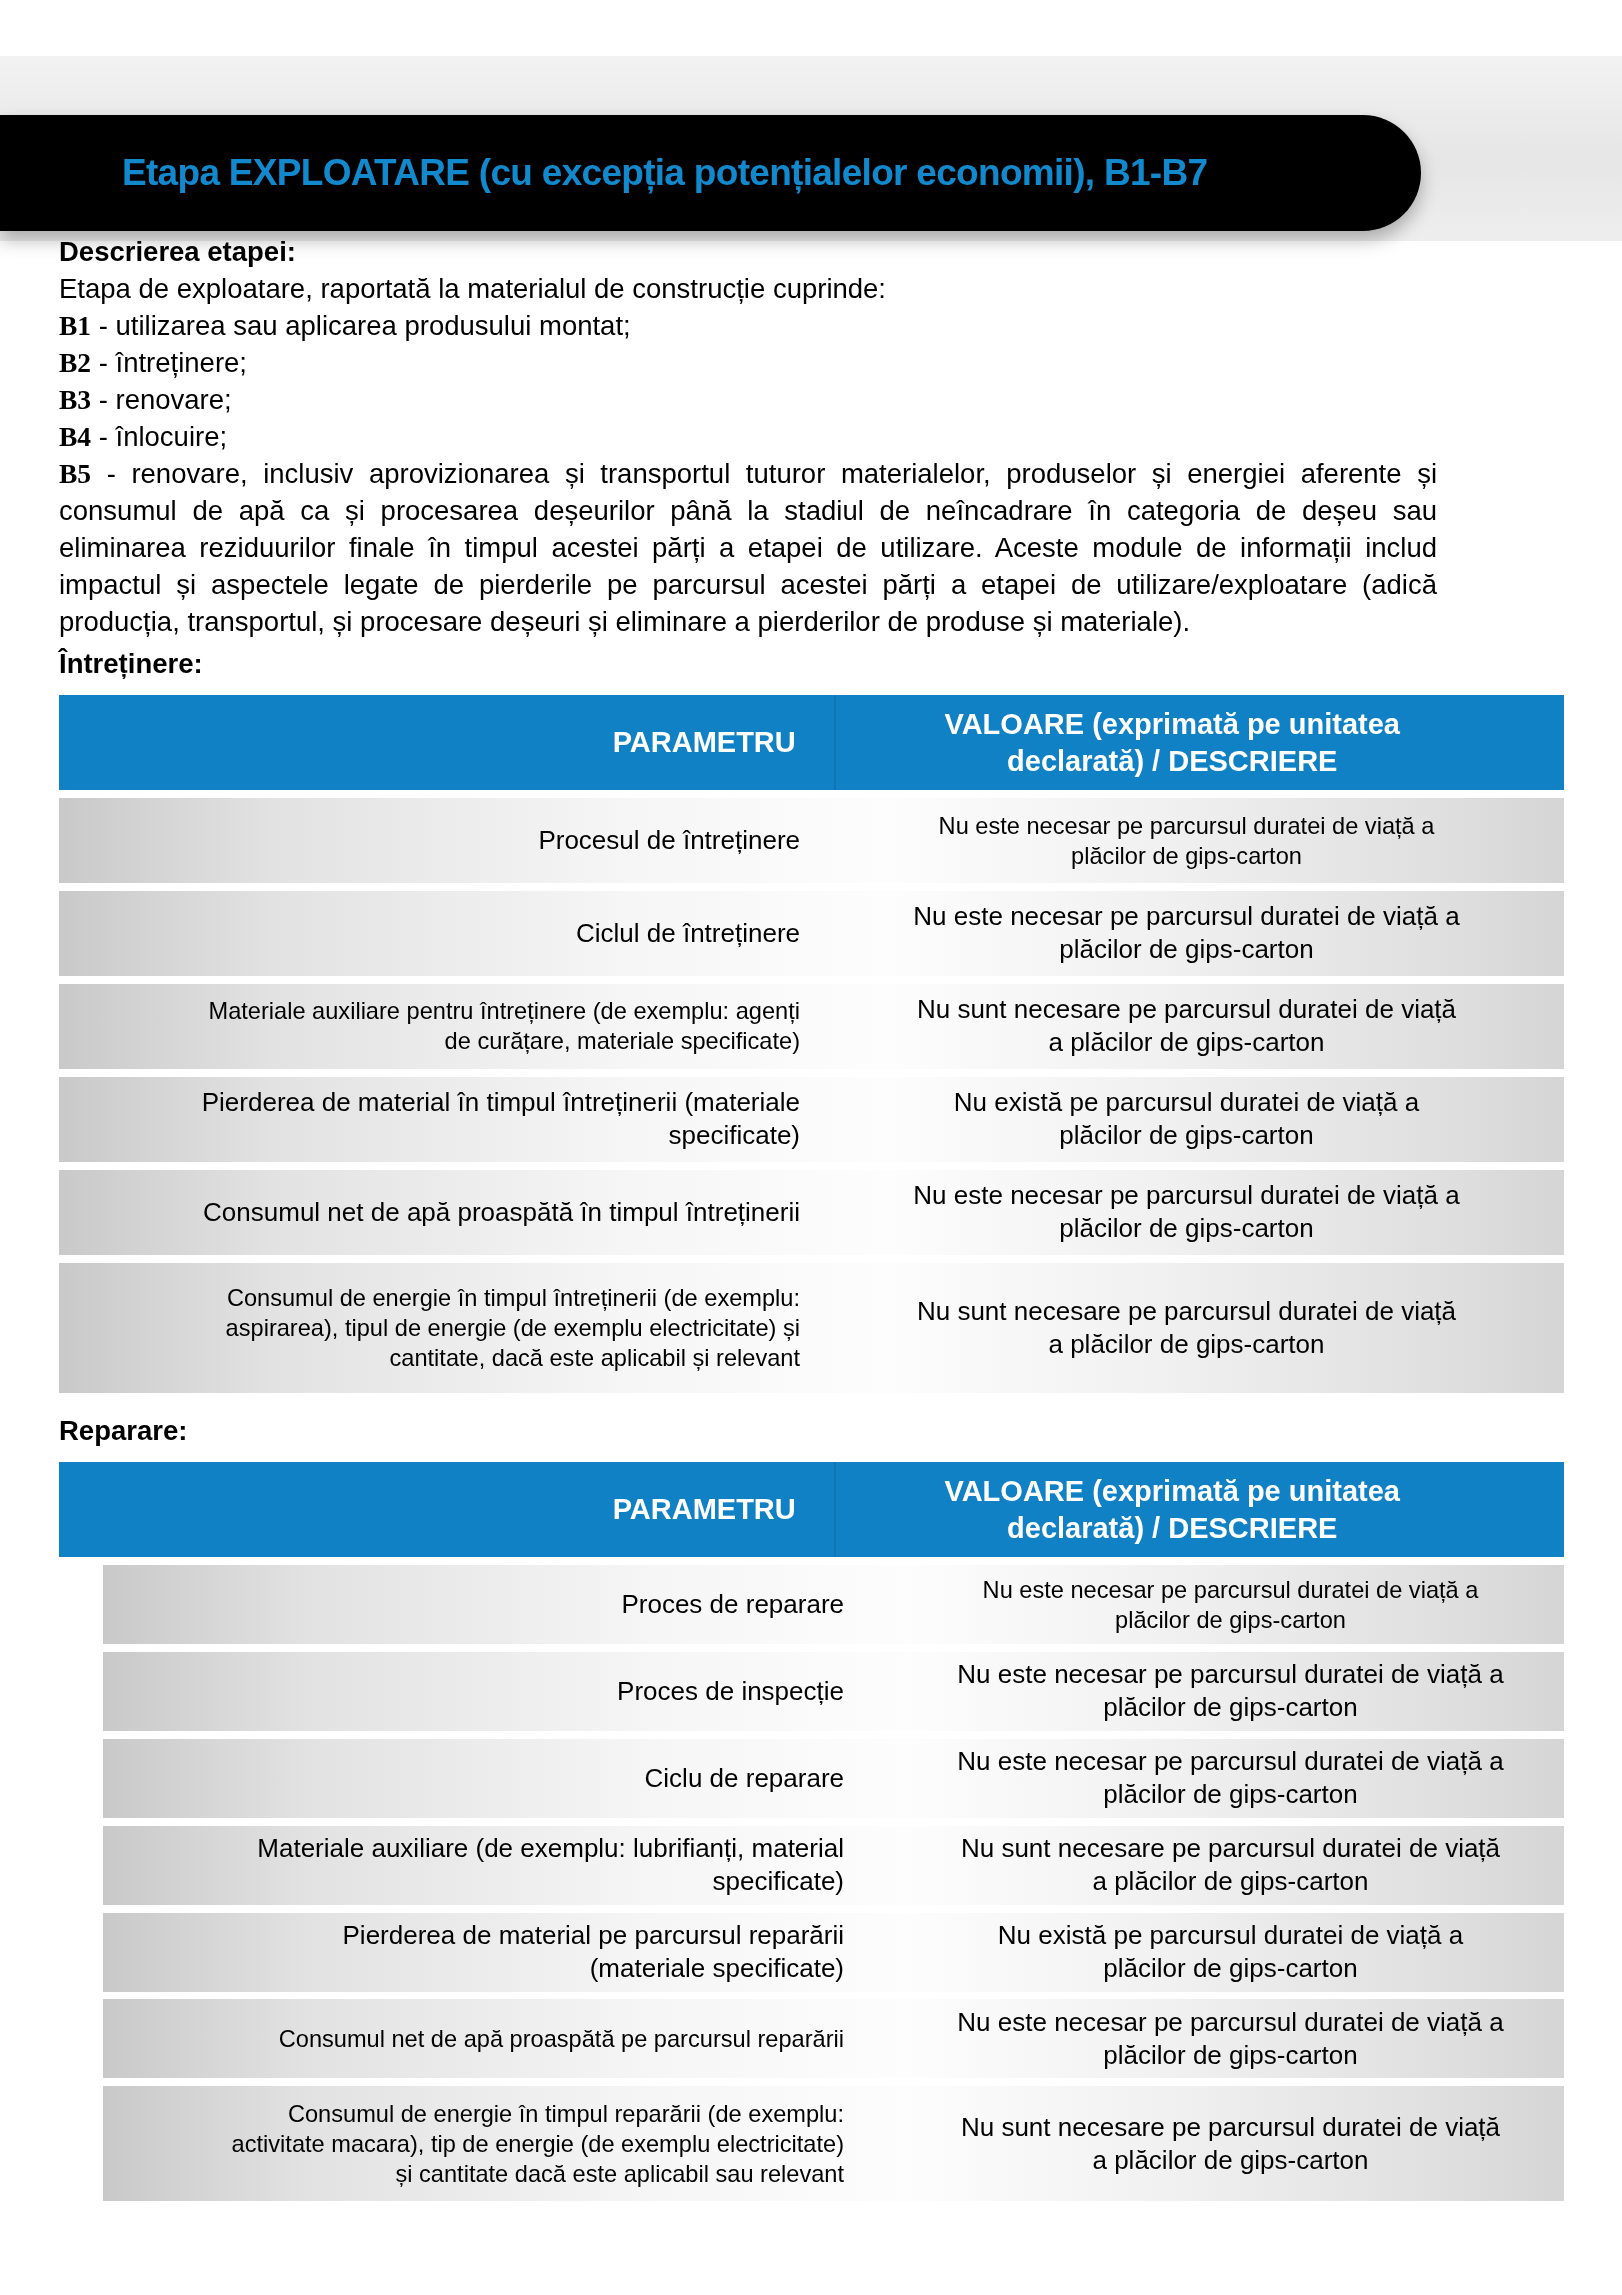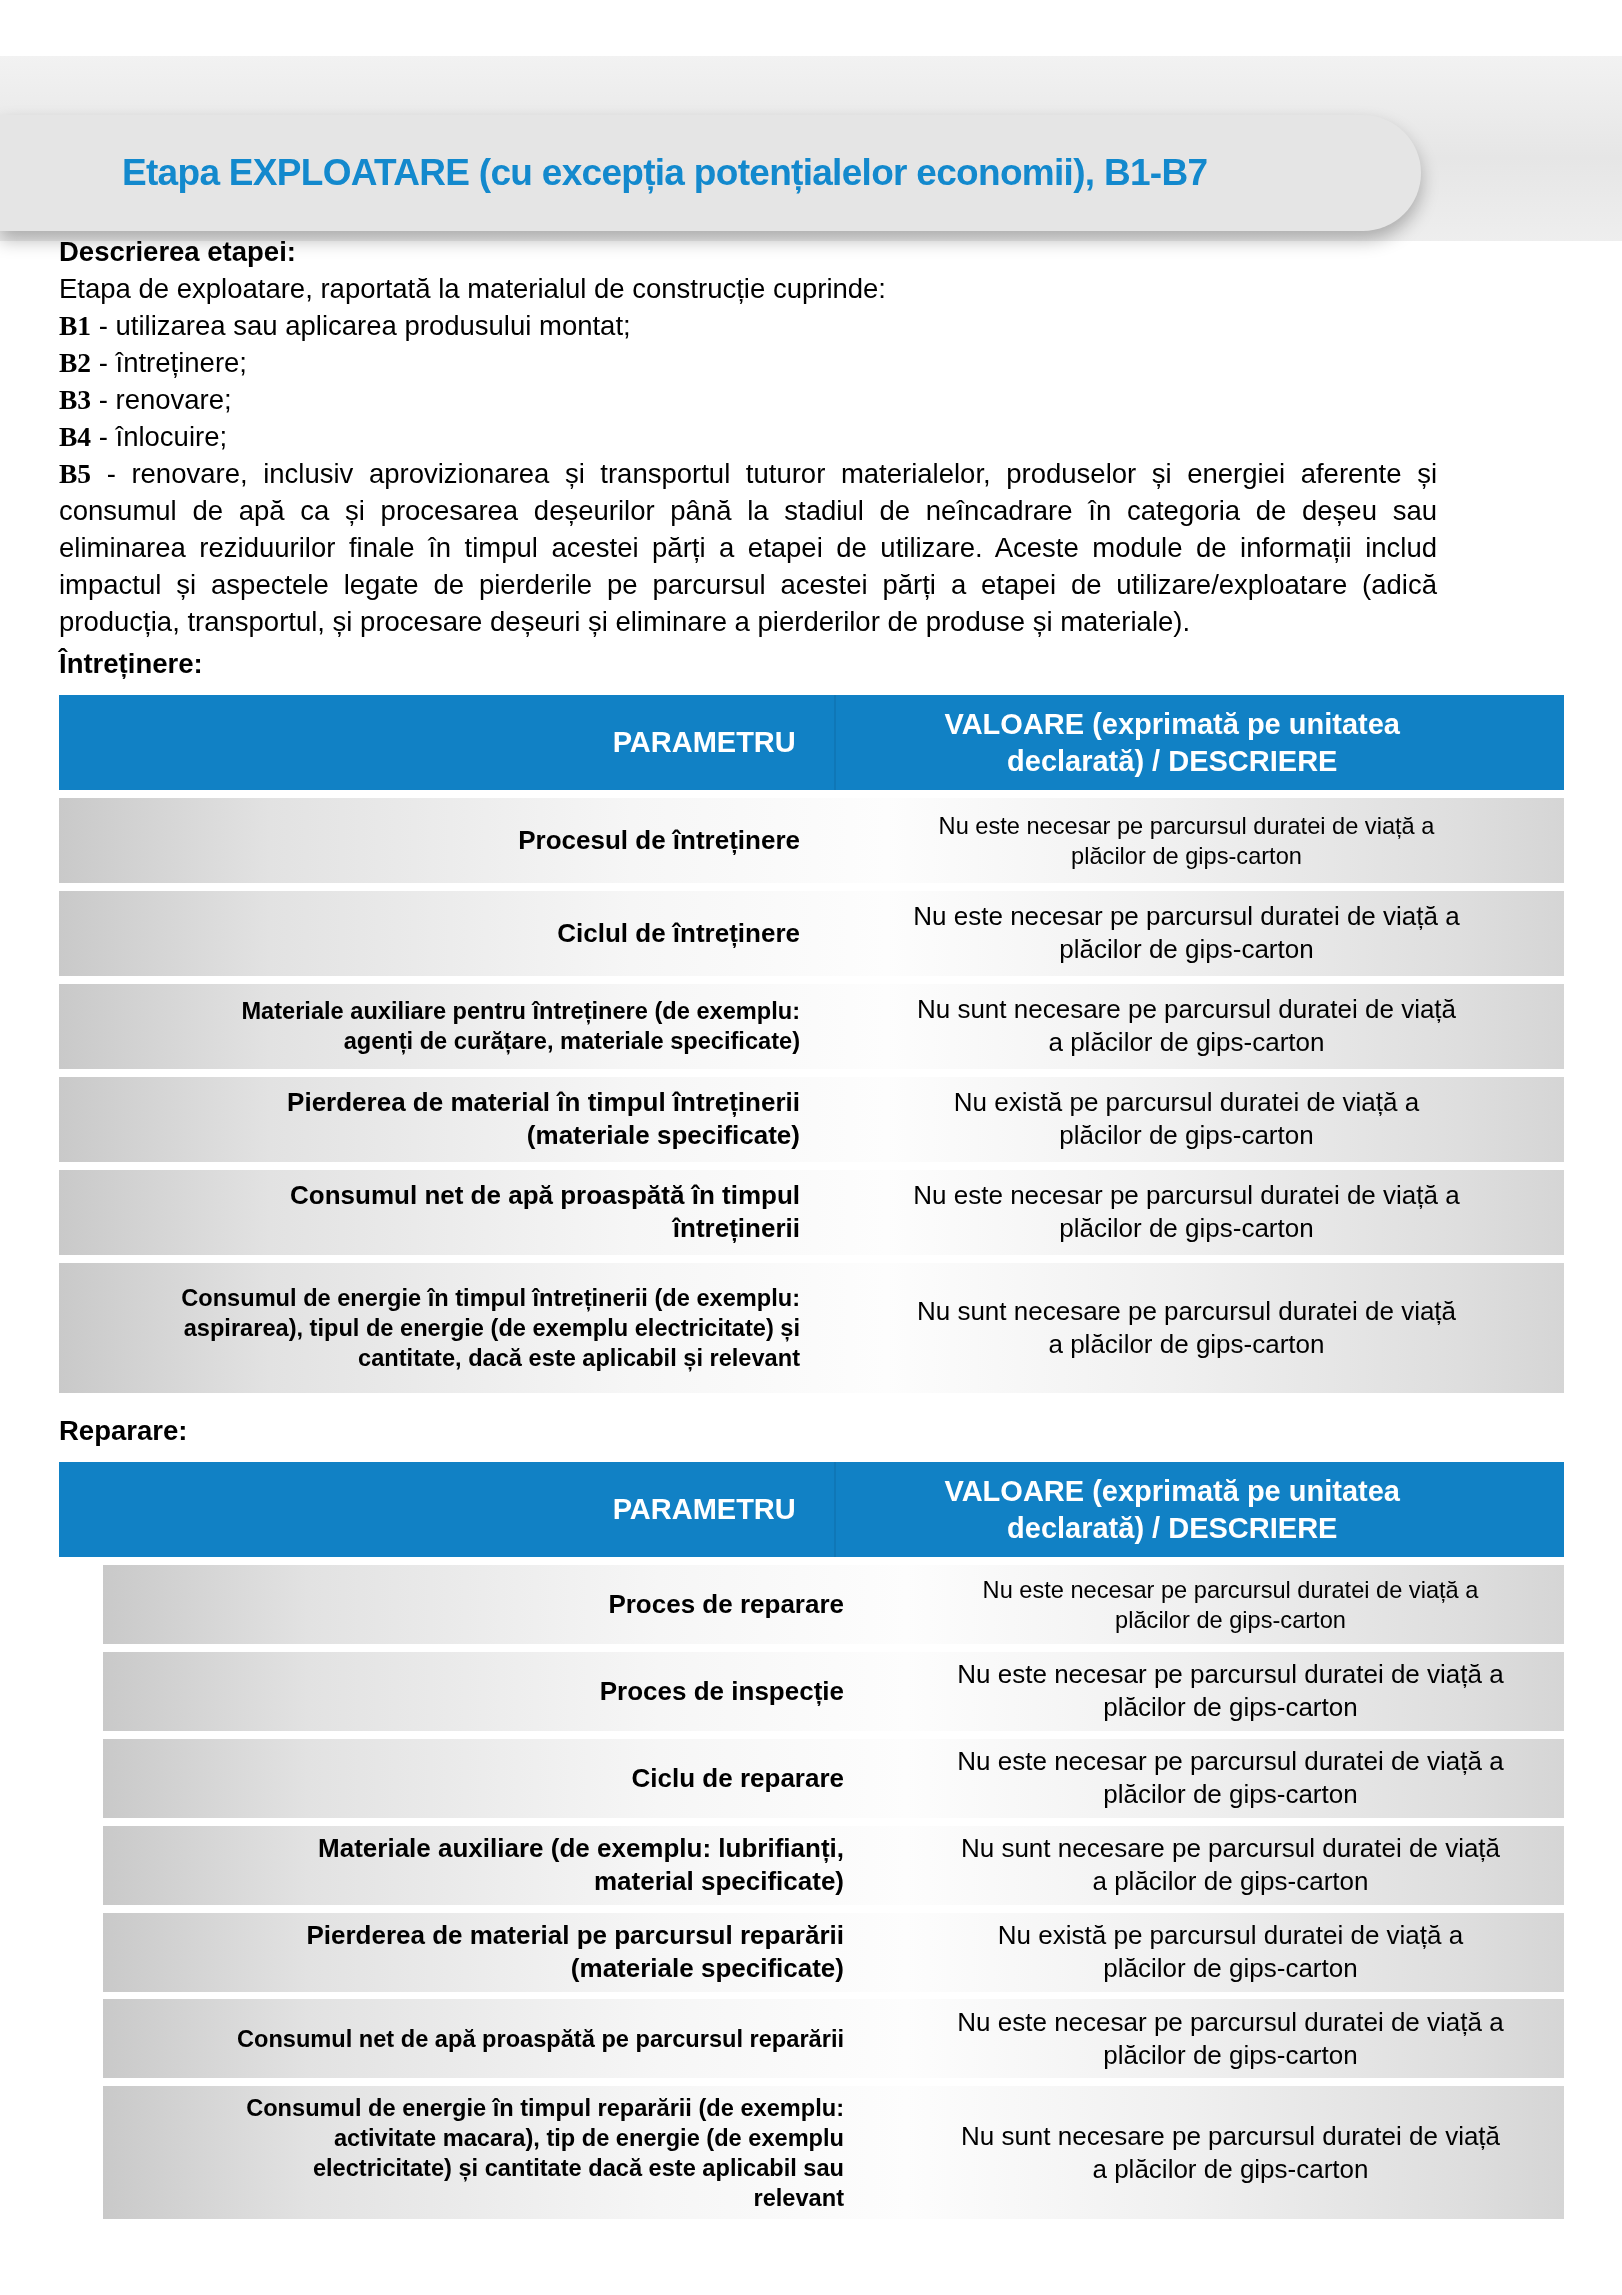--- a/index.html
+++ b/index.html
@@ -8,21 +8,21 @@
     background:#ffffff;color:#000;
     font-family:"Liberation Sans", sans-serif;
   }
   
   .header-band{
     position:absolute;top:56px;left:0;width:1623px;height:185px;
     background:linear-gradient(180deg,#f2f2f2 0%,#e6e6e6 55%,#eeeeee 100%);
   }
   .title-banner{
     position:absolute;top:115px;left:0;width:1421px;height:116px;
-    background:#e5e5e5;border-radius:0 60px 60px 0;
+    background:#000000;border-radius:0 60px 60px 0;
     box-shadow:0 9.2px 18.3px rgba(0,0,0,0.28);
     display:flex;align-items:center;box-sizing:border-box;padding-left:122px;
   }
   .page-title{
     font-size:37px;font-weight:bold;color:#1389cd;letter-spacing:-0.7px;white-space:nowrap;
   }
   
   .content{position:absolute;top:233px;left:59px;width:1378px;}
   .desc-heading{font-size:27.5px;line-height:37px;font-weight:bold;}
   .desc p{margin:0;font-size:27.5px;line-height:37px;text-align:justify;}
@@ -44,21 +44,21 @@
   .param-h{width:741px;text-align:right;box-sizing:border-box;}
   .value-h{width:654px;margin-left:110px;box-sizing:border-box;}
   .value-h .vh-inner{display:block;max-width:517px;text-align:center;}
   .row{
     display:flex;align-items:center;min-height:85px;margin-top:7.9px;
     padding:6.5px 0;box-sizing:border-box;
     background:linear-gradient(90deg,#c9c9c9 0%,#e2e2e2 14%,#f6f6f6 38%,#fdfdfd 55%,#f0f0f0 74%,#dedede 93%,#d5d5d5 100%);
   }
   .param{
     width:741px;box-sizing:border-box;padding-left:119px;
-    text-align:right;font-size:26px;line-height:33px;font-weight:bold;
+    text-align:right;font-size:26px;line-height:33px;font-weight:normal;
   }
   .value{
     width:553px;margin-left:110px;box-sizing:border-box;
     font-size:26px;line-height:33px;text-align:center;
   }
   
   .t1 .rows .row:nth-child(1) .value,
   .t2 .rows .row:nth-child(1) .value{font-size:23.6px;line-height:30px;}
   .t1 .rows .row:nth-child(3) .param,
   .t1 .rows .row:nth-child(6) .param,

